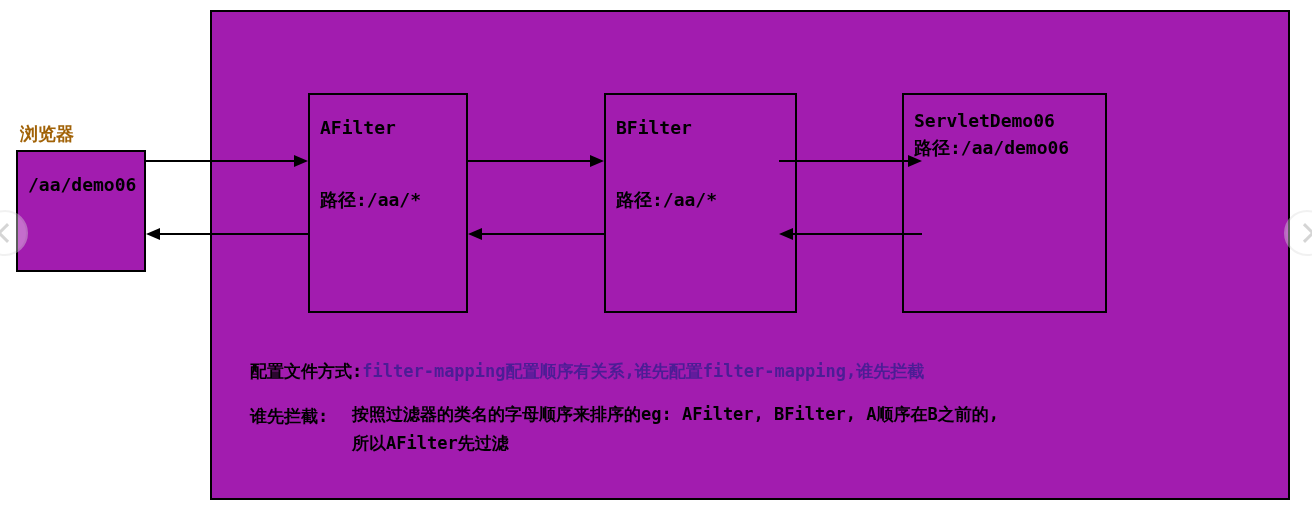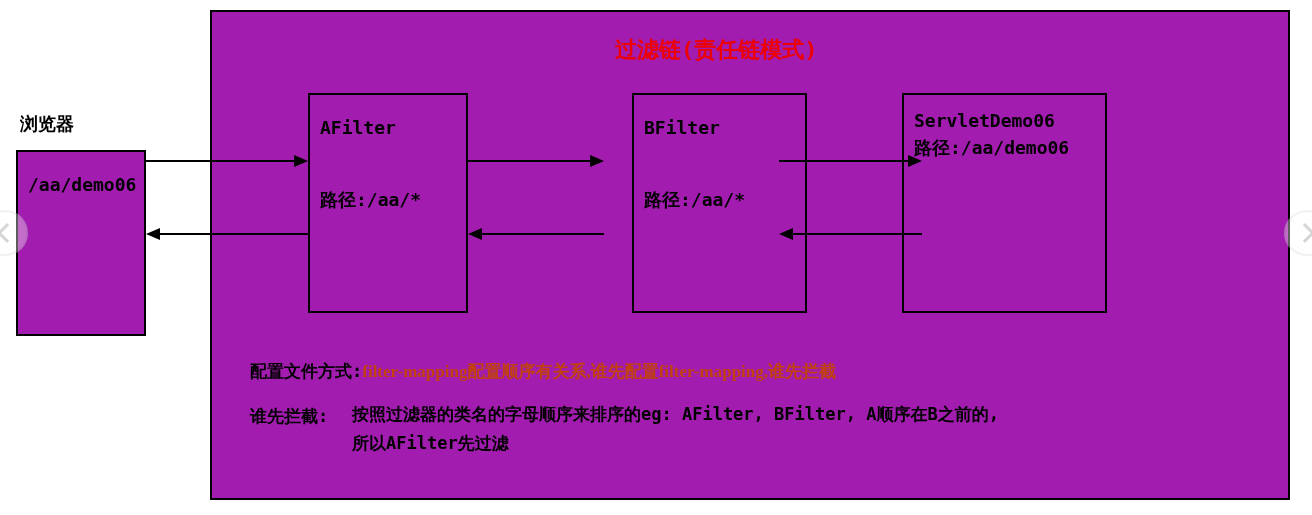--- a/index.html
+++ b/index.html
@@ -19,36 +19,37 @@
     .title {
       position: absolute;
       color: #ee0000;
       font-size: 22px;
       font-weight: bold;
     }
     .label {
       position: absolute;
       font-size: 18px;
       font-weight: bold;
-      color: #000000;
+      color: #a16207;
+      margin-top: 10px;
     }
     .box-text {
       font-size: 18px;
       font-weight: bold;
       color: #000;
       padding: 15px 10px;
       line-height: 2;
     }
     .note-line {
       position: absolute;
       font-size: 17px;
       font-weight: bold;
     }
     .note-line .black { color: #000; }
-    .note-line .blue { color: #c2410c; font-family: Liberation Serif, serif; }
+    .note-line .blue { color: #4c1d95; }
     .arrow-line {
       position: absolute;
       background: #000;
       height: 2px;
     }
     .arrow-head-right {
       position: absolute;
       width: 0; height: 0;
       border-top: 6px solid transparent;
       border-bottom: 6px solid transparent;
@@ -80,37 +81,36 @@
     .nav-left .nav-chevron { transform: rotate(45deg); margin-left: 4px; }
     .nav-right .nav-chevron { transform: rotate(-135deg); margin-right: 4px; }
   </style>
 </head>
 <body>
 
 <div class="canvas">
 
   <div class="box" style="left:210px; top:10px; width:1080px; height:490px;"></div>
 
-  <div class="title" style="left:615px; top:35px;">过滤链(责任链模式)</div>
 
   <div class="label" style="left:20px; top:112px;">浏览器</div>
 
-  <div class="box" style="left:16px; top:150px; width:130px; height:186px;">
+  <div class="box" style="left:16px; top:150px; width:130px; height:122px;">
     <div class="box-text">/aa/demo06</div>
   </div>
 
   <div class="box" style="left:308px; top:93px; width:160px; height:220px;">
     <div class="box-text">
       <div>AFilter</div>
       <br>
       <div>路径:/aa/*</div>
     </div>
   </div>
 
-  <div class="box" style="left:604px; top:93px; width:175px; height:220px;margin-left:28px;">
+  <div class="box" style="left:604px; top:93px; width:193px; height:220px;">
     <div class="box-text">
       <div>BFilter</div>
       <br>
       <div>路径:/aa/*</div>
     </div>
   </div>
 
   <div class="box" style="left:902px; top:93px; width:205px; height:220px;">
     <div class="box-text" style="padding-top:12px; line-height:1.5;">
       <div>ServletDemo06</div>

